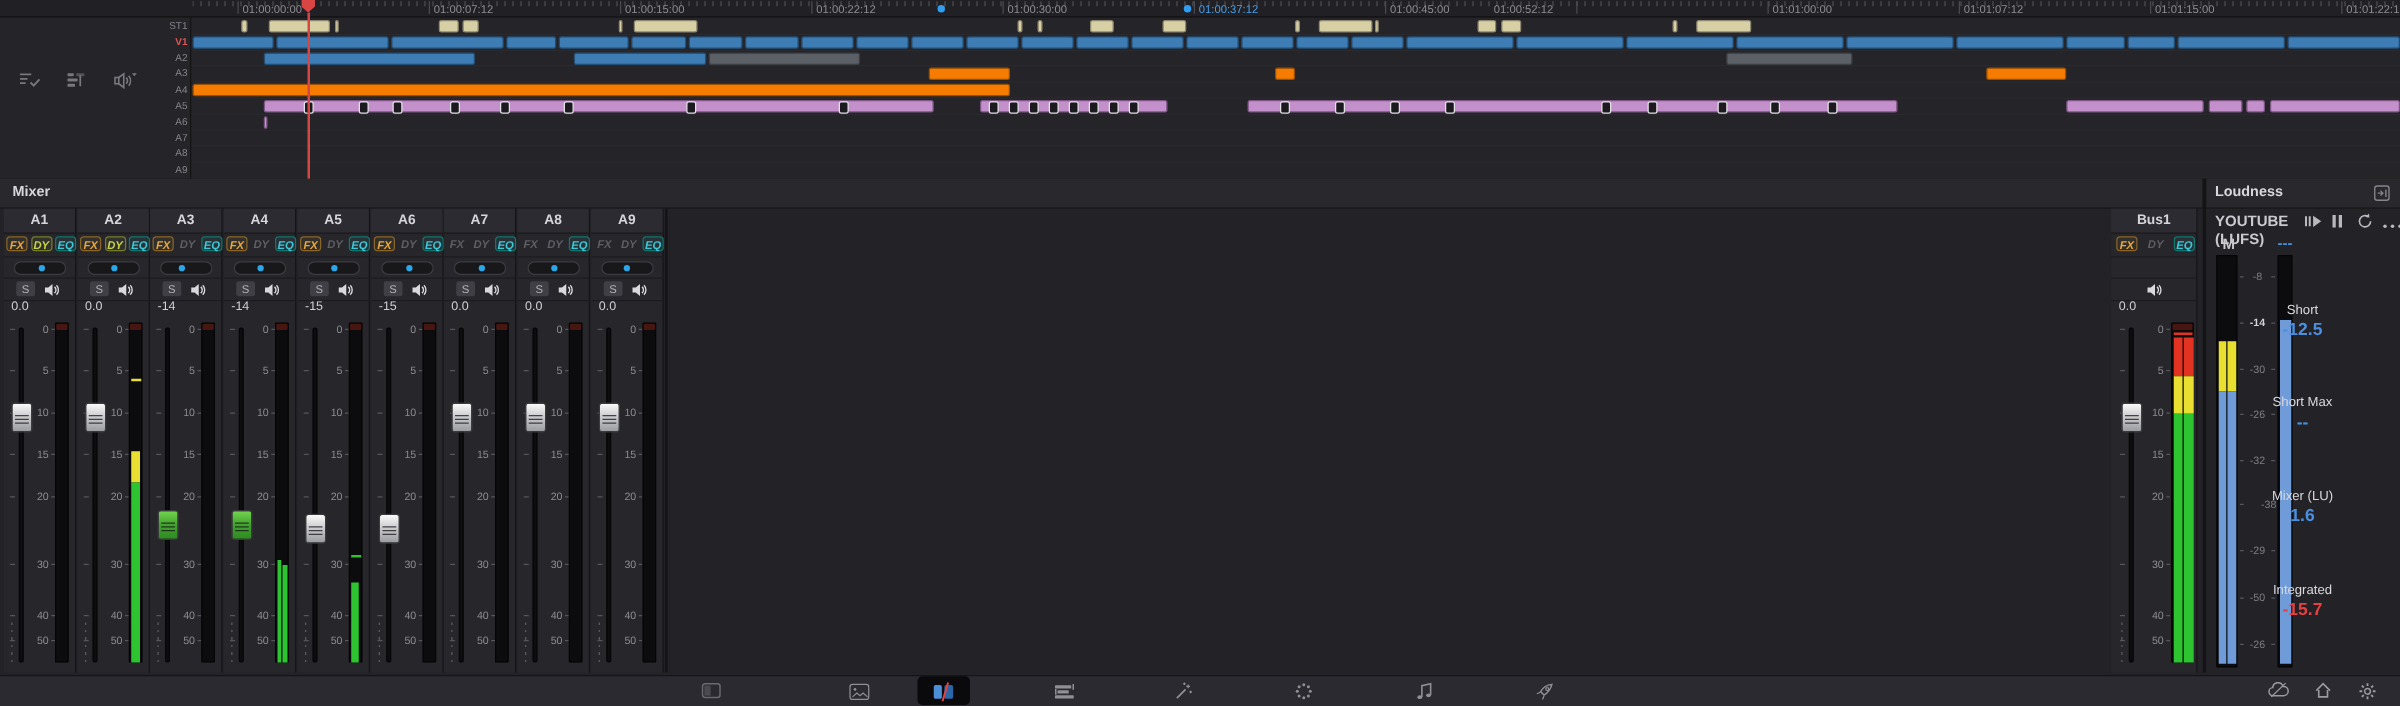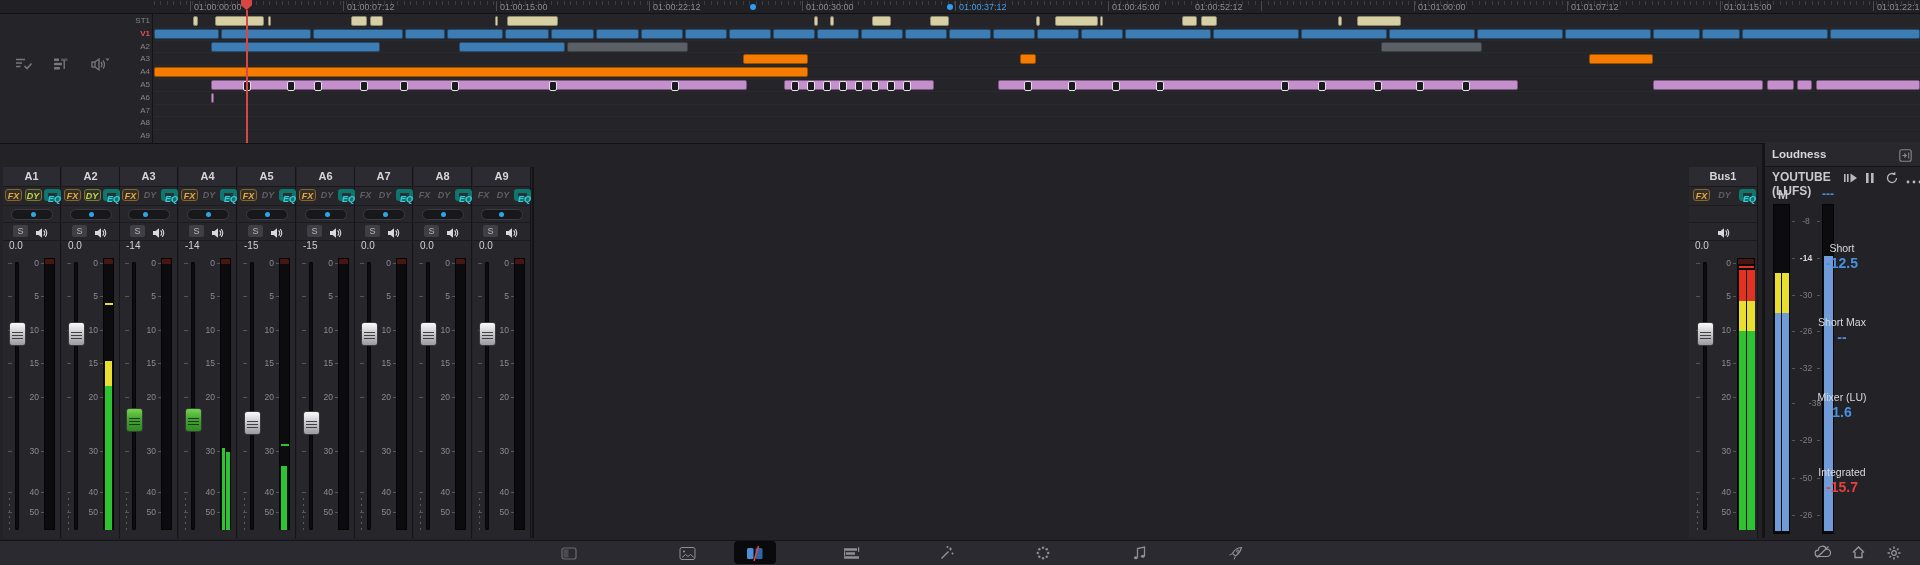--- a/index.html
+++ b/index.html
@@ -33,21 +33,21 @@
   .band-title{font-size:11.5px;font-weight:bold;color:#d8d8dc;line-height:23px;}
   #mixer-body{left:0;top:167px;width:1762px;height:371px;background:#222227;}
   .strip{position:absolute;top:0;height:371px;background:#26262b;border-right:1px solid #151519;box-sizing:border-box;}
   .strip-head{position:absolute;left:0;top:0;width:100%;height:19px;background:#2b2b31;border-bottom:1px solid #18181c;
       text-align:center;font-size:11px;font-weight:bold;color:#d5d5da;line-height:19px;}
   .fxrow{position:absolute;top:19px;left:0;width:100%;height:19px;border-bottom:1px solid #1c1c20;}
   .fxbtn{position:absolute;top:3px;width:17px;height:12px;border-radius:3px;font-size:9px;font-style:italic;font-weight:bold;
       text-align:center;line-height:12px;color:#5e5e64;box-sizing:border-box;}
   .fxbtn.on-fx{color:#e8a83e;border:1px solid #8a6526;background:rgba(232,168,62,0.07);}
   .fxbtn.on-dy{color:#c9d348;border:1px solid #767d2a;background:rgba(201,211,72,0.07);}
-  .fxbtn.on-eq{color:#3ec9d9;border:4px solid #0f766e;background:rgba(62,201,217,0.07);}
+  .fxbtn.on-eq{color:#3ec9d9;border:1px solid #0f766e;background:rgba(62,201,217,0.07);}
   .panrow{position:absolute;top:38px;left:0;width:100%;height:17px;border-bottom:1px solid #1c1c20;}
   .panpill{position:absolute;top:4px;width:40px;height:9px;background:#18181b;border:1px solid #3b3b41;border-radius:6px;}
   .pandot{position:absolute;top:2px;width:5px;height:5px;border-radius:50%;background:#2ba7e8;}
   .srow{position:absolute;top:55px;left:0;width:100%;height:18px;border-bottom:1px solid #1c1c20;}
   .sbtn{position:absolute;top:3px;width:15px;height:12px;background:#3f3f45;border-radius:2px;color:#b5b5bb;
       font-size:9px;text-align:center;line-height:12px;}
   .vrow{position:absolute;top:73px;left:6px;font-size:10px;color:#cfcfd4;}
   .scale-num{position:absolute;font-size:8.5px;color:#8b8b91;height:10px;line-height:10px;text-align:right;width:18px;}
   .dash{position:absolute;height:1px;background:#55555b;}
   .fader-slot{position:absolute;width:4px;background:#0d0d10;border-radius:2px;box-shadow:inset 0 0 0 1px #060608;}
@@ -246,20 +246,23 @@
       <div class="rowline" style="position: absolute; left: 154px; top: 52.4px; width: 1766px; height: 1px;"></div>
       <div class="rowline" style="position: absolute; left: 154px; top: 65.2px; width: 1766px; height: 1px;"></div>
       <div class="rowline" style="position: absolute; left: 154px; top: 78px; width: 1766px; height: 1px;"></div>
       <div class="rowline" style="position: absolute; left: 154px; top: 90.8px; width: 1766px; height: 1px;"></div>
       <div class="rowline" style="position: absolute; left: 154px; top: 103.6px; width: 1766px; height: 1px;"></div>
       <div class="rowline" style="position: absolute; left: 154px; top: 116.4px; width: 1766px; height: 1px;"></div>
       <div class="rowline" style="position: absolute; left: 154px; top: 129.2px; width: 1766px; height: 1px;"></div>
       <div class="rowline" style="position: absolute; left: 154px; top: 142px; width: 1766px; height: 1px;"></div>
     </div>
 
+  <div class="a band" style="left:0;top:143px;width:1762px;">
+    <div class="band-title" style="margin-left:10px;">Mixer</div>
+  </div>
   <div class="a band" style="left:1765px;top:143px;width:155px;">
     <div class="band-title" style="margin-left:7px;">Loudness</div>
   </div>
   <div class="a" id="loudness-expand" style="left: 1899px; top: 148px; position: absolute;"><svg width="13" height="13" viewBox="0 0 13 13">
         <rect x="0.8" y="0.8" width="11.4" height="11.4" rx="2" fill="none" stroke="#85858b" stroke-width="1.1"></rect>
         <path d="M3.2 6.5h3.8M5.3 4.5l2 2-2 2M9.7 3.5v6" stroke="#85858b" stroke-width="1.1" fill="none"></path>
       </svg></div>
   <div class="a vdiv" style="left:1762px;top:143px;width:3px;height:395px;"></div>
 
   <div class="a" id="mixer-body">

